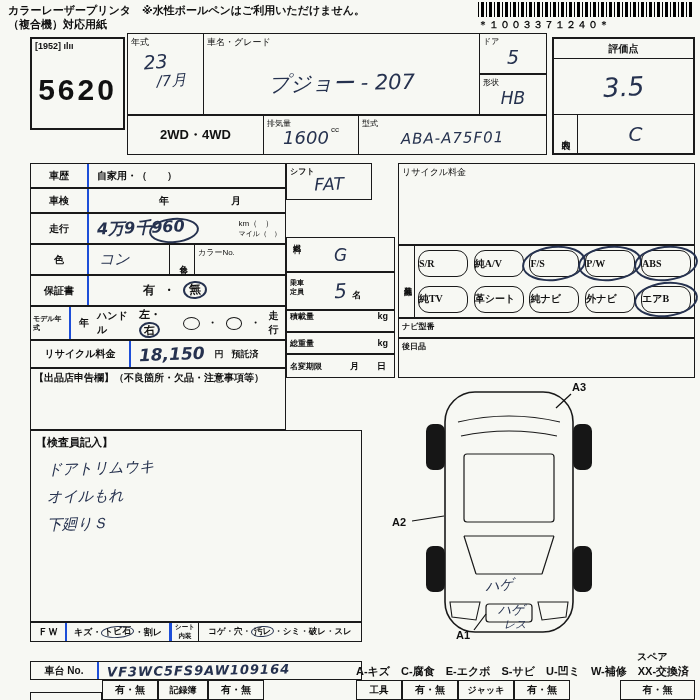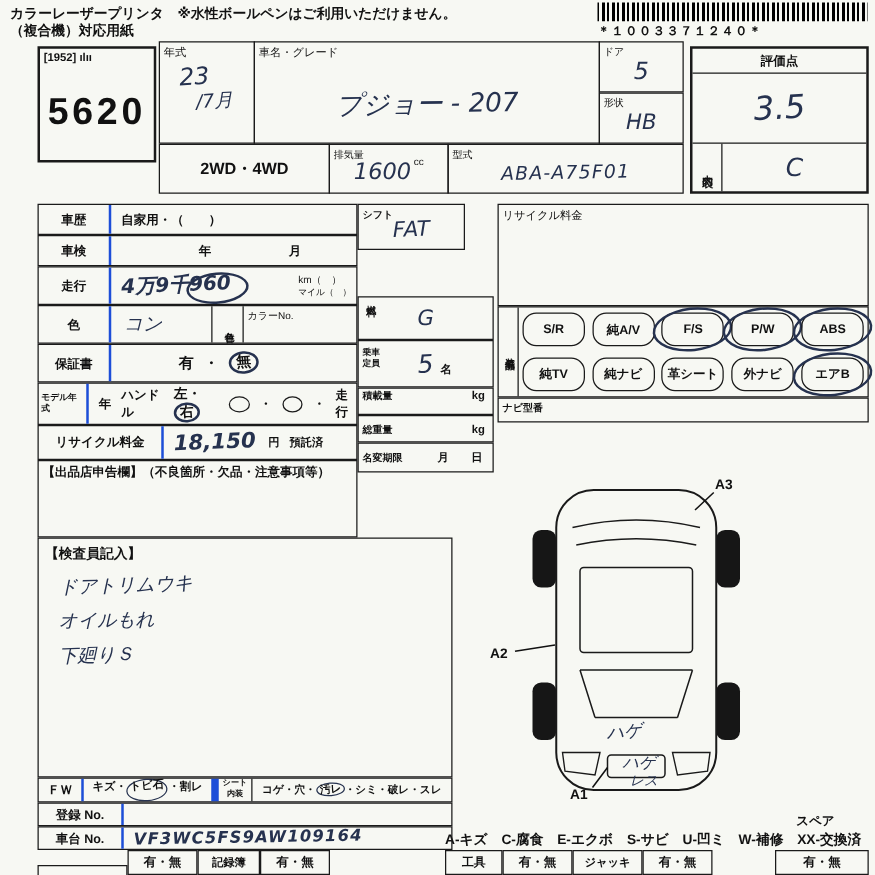--- a/index.html
+++ b/index.html
@@ -15,21 +15,21 @@
   .rowflex{display:flex;align-items:stretch;}
   .rlabel{border-right:2px solid #1d4ed8;display:flex;align-items:center;justify-content:center;
           font-size:10px;font-weight:bold;flex:none;}
   .rval{flex:1;display:flex;align-items:center;padding-left:8px;font-size:10px;font-weight:bold;position:relative;}
   .hand{font-family:"DejaVu Sans",sans-serif;font-style:italic;color:#26324f;}
   .hand-circle{display:inline-block;border:2px solid #26324f;border-radius:50%;padding:0 4px 1px;transform:rotate(-4deg);line-height:1.1;}
   .oval{position:absolute;border:2px solid #26324f;border-radius:50%;transform:rotate(-5deg);pointer-events:none;}
   .vtext{writing-mode:vertical-rl;text-orientation:upright;letter-spacing:1px;}
   .barcode{background:repeating-linear-gradient(90deg,#000 0px,#000 1.5px,transparent 1.5px,transparent 3.5px,#000 3.5px,#000 6px,transparent 6px,transparent 8px);}
   .pill{position:relative;width:48px;height:25px;border:1.4px solid #1a1a1a;border-radius:11px;
-        display:flex;align-items:center;justify-content:center;font-size:10px;font-weight:bold;}
+        display:flex;align-items:center;font-size:10px;font-weight:bold;font-family:Liberation Serif, serif;}
   .pill.circled::after{content:"";position:absolute;inset:-5px -8px;border:2px solid #26324f;border-radius:50%;transform:rotate(-6deg);}
   .eq-cell{width:20%;height:50%;display:flex;align-items:center;justify-content:center;}
   .poval{display:inline-block;width:18px;height:11px;border:1.2px solid #1a1a1a;border-radius:50%;vertical-align:middle;}
   .breaklabel{font-size:7px;line-height:1.35;word-break:break-all;font-weight:bold;}
   svg text{font-family:"Liberation Sans","DejaVu Sans",sans-serif;}
 </style>
 </head>
 <body>
 
 <div class="sheet">
@@ -193,42 +193,45 @@
             <span>ABS</span>
           </div>
         </div>
       <div class="eq-cell">
           <div class="pill">
             <span>純TV</span>
           </div>
         </div>
       <div class="eq-cell">
           <div class="pill">
+            <span>革シート</span>
+          </div>
+        </div>
+      <div class="eq-cell">
+          <div class="pill">
             <span>純ナビ</span>
-          </div>
-        </div>
-      <div class="eq-cell">
-          <div class="pill">
-            <span>革シート</span>
           </div>
         </div>
       <div class="eq-cell">
           <div class="pill">
             <span>外ナビ</span>
           </div>
         </div>
       <div class="eq-cell">
           <div class="pill circled">
             <span>エアB</span>
           </div>
         </div>
     </div>
   </div>
   <div class="cell" style="left:398px;top:318px;width:297px;height:20px">
     <div class="corner8" style="font-weight:bold">ナビ型番</div>
+  </div>
+  <div class="cell" style="left:398px;top:338px;width:297px;height:40px">
+    <div class="corner8" style="font-weight:bold">後日品</div>
   </div>
 
   <div class="cell rowflex" style="left:30px;top:306px;width:256px;height:34px">
     <div class="rlabel breaklabel" style="width:34px;padding:2px">モデル年式</div>
     <div class="rval" style="gap:8px;font-size:10px">
       <span>年</span>
       <span>ハンドル</span>
       <span style="font-size:11px">
         <span>左・</span><span class="hand-circle" style="padding:0 3px"><span>右</span></span>
       </span>
@@ -282,37 +285,33 @@
     <text x="97" y="212" font-size="14" font-style="italic" fill="#26324f" transform="rotate(-6 110 206)">ハゲ</text>
     <text x="110" y="236" font-size="13" font-style="italic" fill="#26324f">ハゲ</text>
     <text x="116" y="250" font-size="11" font-style="italic" fill="#26324f">レス</text>
   </svg>
   <div class="abs" style="left:637px;top:650px;font-size:10px;font-weight:bold">スペア</div>
 
   <div class="abs" style="left:356px;top:664px;width:340px;font-size:11px;font-weight:bold;white-space:nowrap">A-キズ　C-腐食　E-エクボ　S-サビ　U-凹ミ　W-補修　XX-交換済</div>
 
   <div class="cell rowflex" style="left:30px;top:622px;width:332px;height:20px">
     <div class="rlabel" style="width:34px;font-size:10px">ＦＷ</div>
-    <div style="width:102px;border-right:6px solid #1d4ed8;display:flex;justify-content:center;font-size:9px;font-weight:bold;white-space:nowrap">
+    <div style="width:102px;border-right:3px solid #1d4ed8;display:flex;align-items:center;justify-content:center;font-size:9px;font-weight:bold;white-space:nowrap">
       <span>キズ・</span>
         <span class="hand-circle" style="padding:0 2px;border-width:1.6px"><span>トビ石</span></span>
         <span>・割レ</span>
     </div>
     <div class="breaklabel" style="width:24px;border-right:1px solid #1a1a1a;display:flex;align-items:center;justify-content:center;font-size:6.5px;padding:1px;text-align:center">シート内装</div>
     <div style="flex:1;display:flex;align-items:center;justify-content:center;font-size:8.5px;font-weight:bold;white-space:nowrap">
       <span>コゲ・穴・</span>
         <span class="hand-circle" style="padding:0 2px;border-width:1.6px"><span>汚レ</span></span>
         <span>・シミ・破レ・スレ</span>
     </div>
   </div>
 
-  <div class="cell rowflex" style="left:30px;top:642px;width:332px;height:19px">
-    <div class="rlabel" style="width:66px">登録 No.</div>
-    <div class="rval"></div>
-  </div>
   <div class="cell rowflex" style="left:30px;top:661px;width:332px;height:19px">
     <div class="rlabel" style="width:66px">車台 No.</div>
     <div class="rval">
       <span class="hand" style="font-size:13px;letter-spacing:1px;transform:rotate(-1deg)">VF3WC5FS9AW109164</span>
     </div>
   </div>
 
   <div class="cell" style="left:30px;top:692px;width:72px;height:36px">
     <div class="fillc" style="font-size:9px;font-weight:bold">車庫証明用</div>
   </div>

